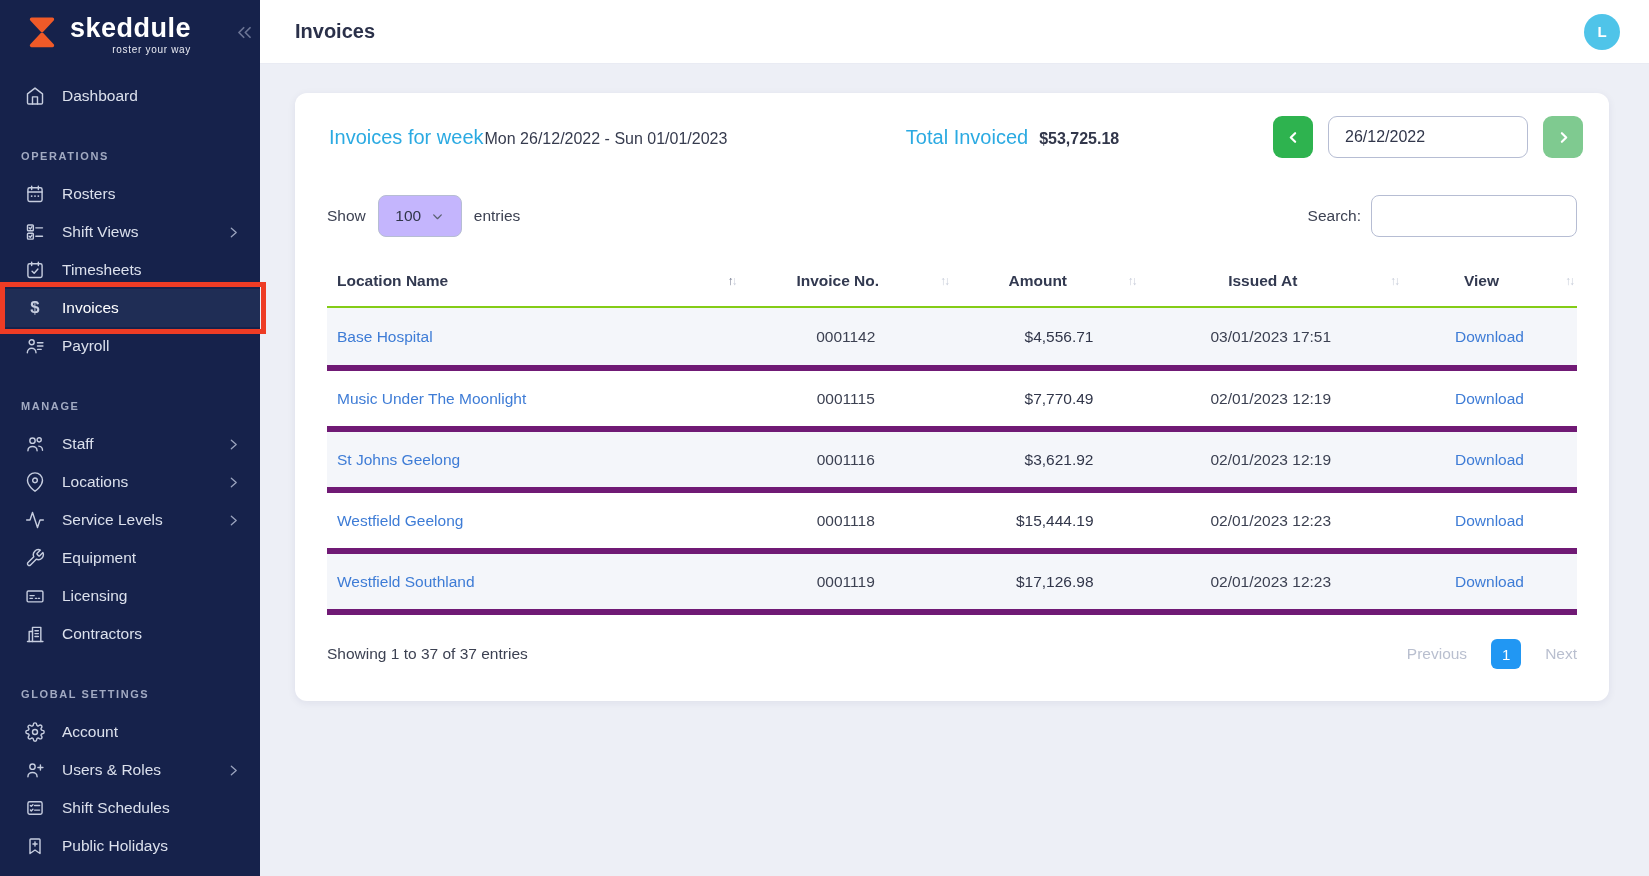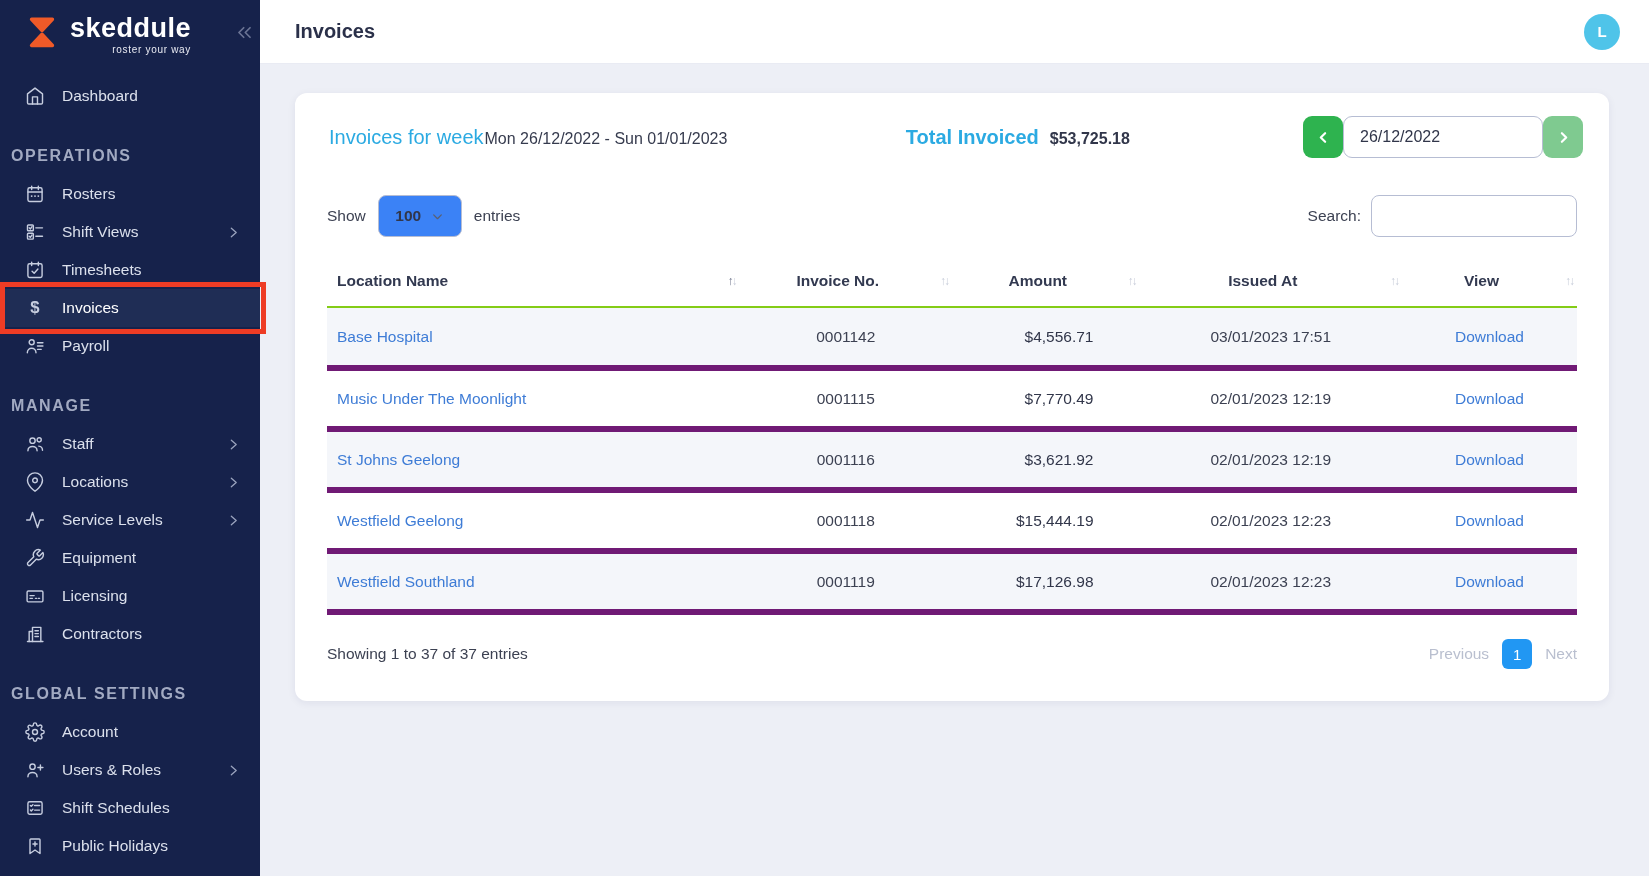--- a/index.html
+++ b/index.html
@@ -12,21 +12,21 @@
   .logo-row { display:flex; align-items:flex-start; padding:13px 6px 6px 24px; }
   .logo-mark svg { width:36px; height:38px; }
   .logo-text { margin-left:10px; display:flex; flex-direction:column; }
   .brand { font-size:27px; font-weight:700; color:#fff; letter-spacing:.5px; line-height:1.15; }
   .tagline { font-size:10px; color:#e8eaf2; text-align:right; letter-spacing:.7px; }
   .collapse { margin-left:auto; color:#6b7494; margin-top:10px; cursor:pointer; }
   .collapse svg { width:19px; height:19px; }
 
   #sidebar-nav { padding-top:16px; }
   .nav-heading { margin-top:22px; height:38px; display:flex; align-items:center;
-    padding-left:11px; font-size:16px; font-weight:700; letter-spacing:1.6px; color:#a2aac2; }
+    padding-left:21px; font-size:11px; font-weight:700; letter-spacing:1.6px; color:#a2aac2; }
   .nav-item { height:38px; display:flex; align-items:center; padding:0 20px 0 24px;
     cursor:pointer; position:relative; color:#dbe0ec; }
   .nav-item.active { background:#1f2d55; color:#fff; }
   .nav-icon { width:22px; height:22px; display:flex; align-items:center; justify-content:center;
     color:#c6cddf; flex-shrink:0; }
   .nav-icon svg { width:20px; height:20px; }
   .nav-label { margin-left:16px; font-size:15.5px; white-space:nowrap; }
   .nav-chevron { margin-left:auto; color:#9aa3bd; display:flex; }
   .nav-chevron svg { width:13px; height:13px; }
   .red-annotation { position:absolute; left:0; right:-6px; top:-7px; bottom:-7px;
@@ -42,37 +42,37 @@
     font-size:15px; font-weight:700; cursor:pointer; }
 
   .card { background:#fff; border-radius:12px; margin:29px 40px 0 35px;
     box-shadow:0 2px 8px rgba(25,35,80,.07); padding-bottom:4px; }
 
   .card-head { display:flex; align-items:center; height:88px; padding:0 26px 0 34px; }
   .week { display:flex; align-items:baseline; gap:1px; width:46%; }
   .week-label { font-size:20px; color:#2baae2; }
   .week-range { font-size:16px; color:#363b4e; }
   .total { display:flex; align-items:baseline; gap:11px; flex:1; }
-  .total-label { font-size:20px; color:#2baae2;font-weight:bold; }
+  .total-label { font-size:20px; color:#2baae2; }
   .total-value { font-size:16px; font-weight:700; color:#31364a; }
-  .weeknav { display:flex; align-items:flex-end; }
+  .weeknav { display:flex; align-items:flex-end; gap:15px; }
   .nav-btn { width:40px; height:42px; border:none; border-radius:9px; display:flex;
     align-items:center; justify-content:center; cursor:pointer; color:#fff; }
   .nav-btn.prev { background:#2eb34f; }
   .nav-btn.next { background:#7fca90; }
   .nav-btn svg { width:13px; height:13px; }
   .date-input { width:200px; height:42px; border:1px solid #b6bdd3; border-radius:9px;
     padding:0 16px; font-size:16px; color:#31364a; font-family:inherit; background:#fff; }
 
   .controls { display:flex; align-items:flex-start; justify-content:space-between;
     padding:0 32px; margin-top:14px; }
   .show { display:flex; align-items:center; gap:12px; font-size:15.5px; color:#3c4152; }
   .select { width:84px; height:42px; border:1px solid #b6bdd3; border-radius:8px;
     display:flex; align-items:center; justify-content:center; gap:10px;
-    font-size:15.5px; color:#31364a; cursor:pointer; background:#3b82f6;font-weight:bold; }
+    font-size:15.5px; color:#31364a; cursor:pointer; background:#c4b5fd; }
   .select svg { width:13px; height:13px; color:#5a6071; }
   .search { display:flex; align-items:center; gap:10px; font-size:15.5px; color:#3c4152; }
   .search input { width:206px; height:42px; border:1px solid #b6bdd3; border-radius:8px;
     padding:0 12px; font-size:15px; font-family:inherit; }
 
   table { width:calc(100% - 64px); margin:18px 32px 0; border-collapse:collapse; table-layout:fixed; }
   th { height:52px; font-size:15.5px; font-weight:700; color:#323950;
     border-bottom:2px solid #84cc16; position:relative; padding:0 26px 0 10px; }
   th.align-left { text-align:left; }
   th.align-center { text-align:center; }
@@ -81,21 +81,21 @@
   .sort-icons .up.active { color:#6f768c; }
   td { height:61px; font-size:15.5px; color:#3c4152; border-bottom:6px solid #701a75; padding:0 10px; }
   tbody tr:nth-child(odd) { background:#f4f6fa; }
   a { text-decoration:none; color:#3e7cd6; cursor:pointer; }
   td.col-invoice-no, td.col-issued-at, td.col-view { text-align:center; }
   td.col-amount { text-align:right; padding-right:46px; font-weight:500; color:#31364a; }
 
   .card-foot { display:flex; align-items:center; justify-content:space-between;
     padding:24px 32px 28px; }
   .showing { font-size:15.5px; color:#3c4152; }
-  .pagination { display:flex; align-items:center; gap:13px; font-size:15.5px; color:#b9bfcf; }
+  .pagination { display:flex; align-items:center; gap:24px; font-size:15.5px; color:#b9bfcf; }
   .page-num { width:30px; height:30px; background:#2197f3; color:#fff; border-radius:6px;
     display:flex; align-items:center; justify-content:center; font-size:15px; cursor:pointer; }
   .page-prev, .page-next { cursor:default; }
 </style>
 </head>
 <body>
 
 <div class="app">
 
   <aside class="sidebar">

